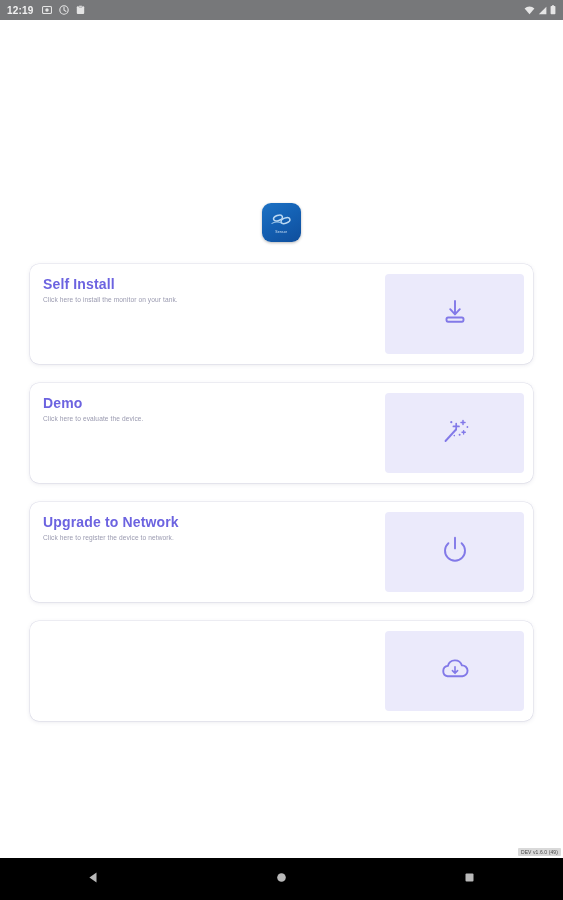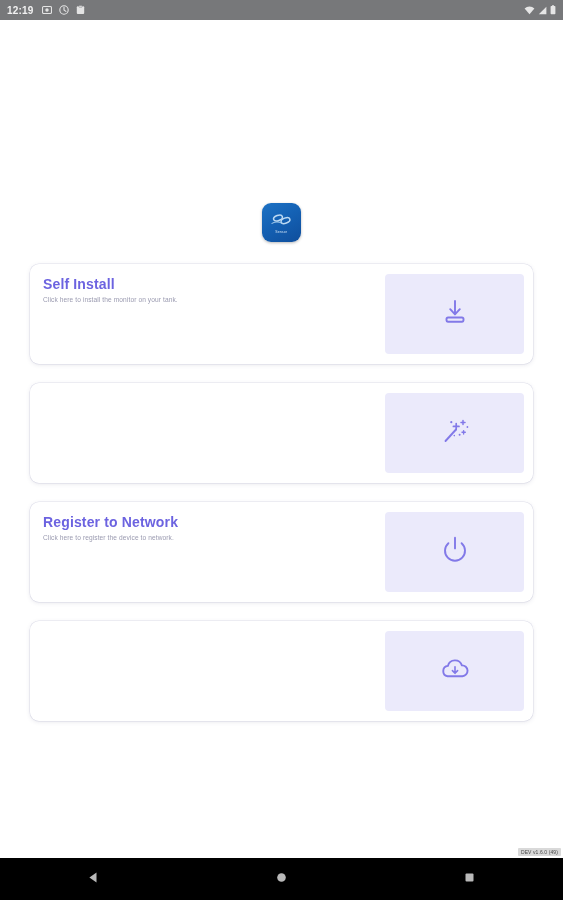--- a/index.html
+++ b/index.html
@@ -214,39 +214,43 @@
           <span>
             <svg width="34" height="34" viewBox="0 0 34 34">
               <path d="M17 6 L17 18.5 M12.2 14.2 L17 19.4 L21.8 14.2" fill="none" stroke="#8279e8" stroke-width="1.9" stroke-linecap="round" stroke-linejoin="round"></path>
               <rect x="8.5" y="22.5" width="17" height="4.2" rx="1.6" fill="none" stroke="#8279e8" stroke-width="1.9"></rect>
             </svg>
           </span>
         </div>
       </div>
 
       <div class="card">
+        <div class="card-text">
+          <div class="card-title">Demo</div>
+          <div class="card-sub">Click here to evaluate the device.</div>
+        </div>
         <div class="card-panel">
           <span>
             <svg width="34" height="34" viewBox="0 0 34 34">
               <path d="M7.5 27 L18 15.5" fill="none" stroke="#8279e8" stroke-width="1.9" stroke-linecap="round"></path>
               <path d="M18.2 9.5 L18.2 15.2 M15.4 12.4 L21 12.4" stroke="#8279e8" stroke-width="1.7" stroke-linecap="round"></path>
               <path d="M25 6.4 L25 10.4 M23 8.4 L27 8.4" stroke="#8279e8" stroke-width="1.5" stroke-linecap="round"></path>
               <path d="M25.6 16.6 L25.6 20 M24 18.3 L27.3 18.3" stroke="#8279e8" stroke-width="1.4" stroke-linecap="round"></path>
               <circle cx="13.3" cy="8.2" r="1.1" fill="#8279e8"></circle>
               <circle cx="21.6" cy="20.8" r="1" fill="#8279e8"></circle>
               <circle cx="29.4" cy="13" r=".9" fill="#8279e8"></circle>
               <circle cx="16.3" cy="21.6" r=".8" fill="#8279e8"></circle>
             </svg>
           </span>
         </div>
       </div>
 
       <div class="card">
         <div class="card-text">
-          <div class="card-title">Register to Network</div>
+          <div class="card-title">Upgrade to Network</div>
           <div class="card-sub">Click here to register the device to network.</div>
         </div>
         <div class="card-panel">
           <span>
             <svg width="34" height="34" viewBox="0 0 34 34">
               <path d="M10.4 10.2 A10 10 0 1 0 23.6 10.2" fill="none" stroke="#8279e8" stroke-width="1.9" stroke-linecap="round"></path>
               <path d="M17 4.6 L17 15.4" fill="none" stroke="#8279e8" stroke-width="1.9" stroke-linecap="round"></path>
             </svg>
           </span>
         </div>

